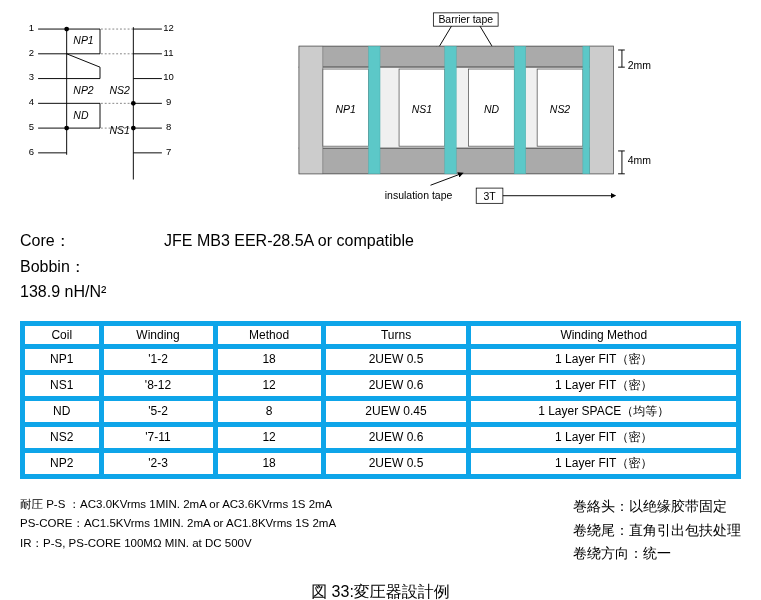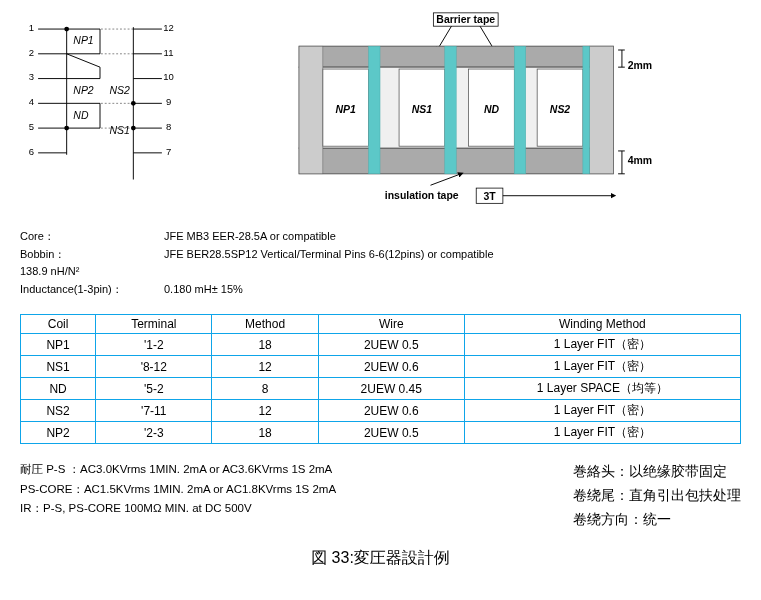--- a/index.html
+++ b/index.html
@@ -39,33 +39,32 @@
     .winding-diagram svg {
       width: 160px;
       height: 200px;
     }
 
     
     .core-diagram {
       position: relative;
       flex: 1;
       height: 200px;
-      font-weight: bold;
     }
 
     .core-diagram svg {
       width: 100%;
       height: 200px;
     }
 
     
     .specs-section {
       margin: 4px 0;
       line-height: 1.6;
-      font-size: 11px;
+      font-size: 16px;
     }
 
     .specs-section .spec-line {
       display: flex;
       align-items: baseline;
       gap: 4px;
     }
 
     .spec-label {
       font-weight: normal;
@@ -74,21 +73,21 @@
 
     
     .winding-table {
       border-collapse: collapse;
       width: 100%;
       margin-top: 4px;
       font-size: 12px;
     }
 
     .winding-table th, .winding-table td {
-      border: 1px solid #0ea5e9;
+      border: 5px solid #0ea5e9;
       padding: 2px 8px;
       text-align: center;
     }
 
     .winding-table th {
       background: #fff;
       font-weight: normal;
     }
 
     
@@ -270,38 +269,33 @@
     </div>
   </div>
 
   <div class="specs-section">
     <div class="spec-line">
       <span class="spec-label">Core：</span>
       <span>JFE MB3 EER-28.5A or compatible</span>
     </div>
     <div class="spec-line">
       <span class="spec-label">Bobbin：</span>
-      <span>JFE BER28.5SP12  Vertical/Terminal Pins 6-6(12pins) or compatible</span>
     </div>
     <div class="spec-line">
       <span>138.9   nH/N²</span>
-    </div>
-    <div class="spec-line">
-      <span class="spec-label">Inductance(1-3pin)：</span>
-      <span>0.180   mH± 15%</span>
     </div>
   </div>
 
   <table class="winding-table">
     <thead>
       <tr>
         <th>Coil</th>
-        <th>Terminal</th>
+        <th>Winding</th>
         <th>Method</th>
-        <th>Wire</th>
+        <th>Turns</th>
         <th>Winding Method</th>
       </tr>
     </thead>
     <tbody id="table-body">
     <tr>
           <td>NP1</td>
           <td>'1-2</td>
           <td>18</td>
           <td>2UEW 0.5</td>
           <td>1 Layer  FIT（密）</td>

